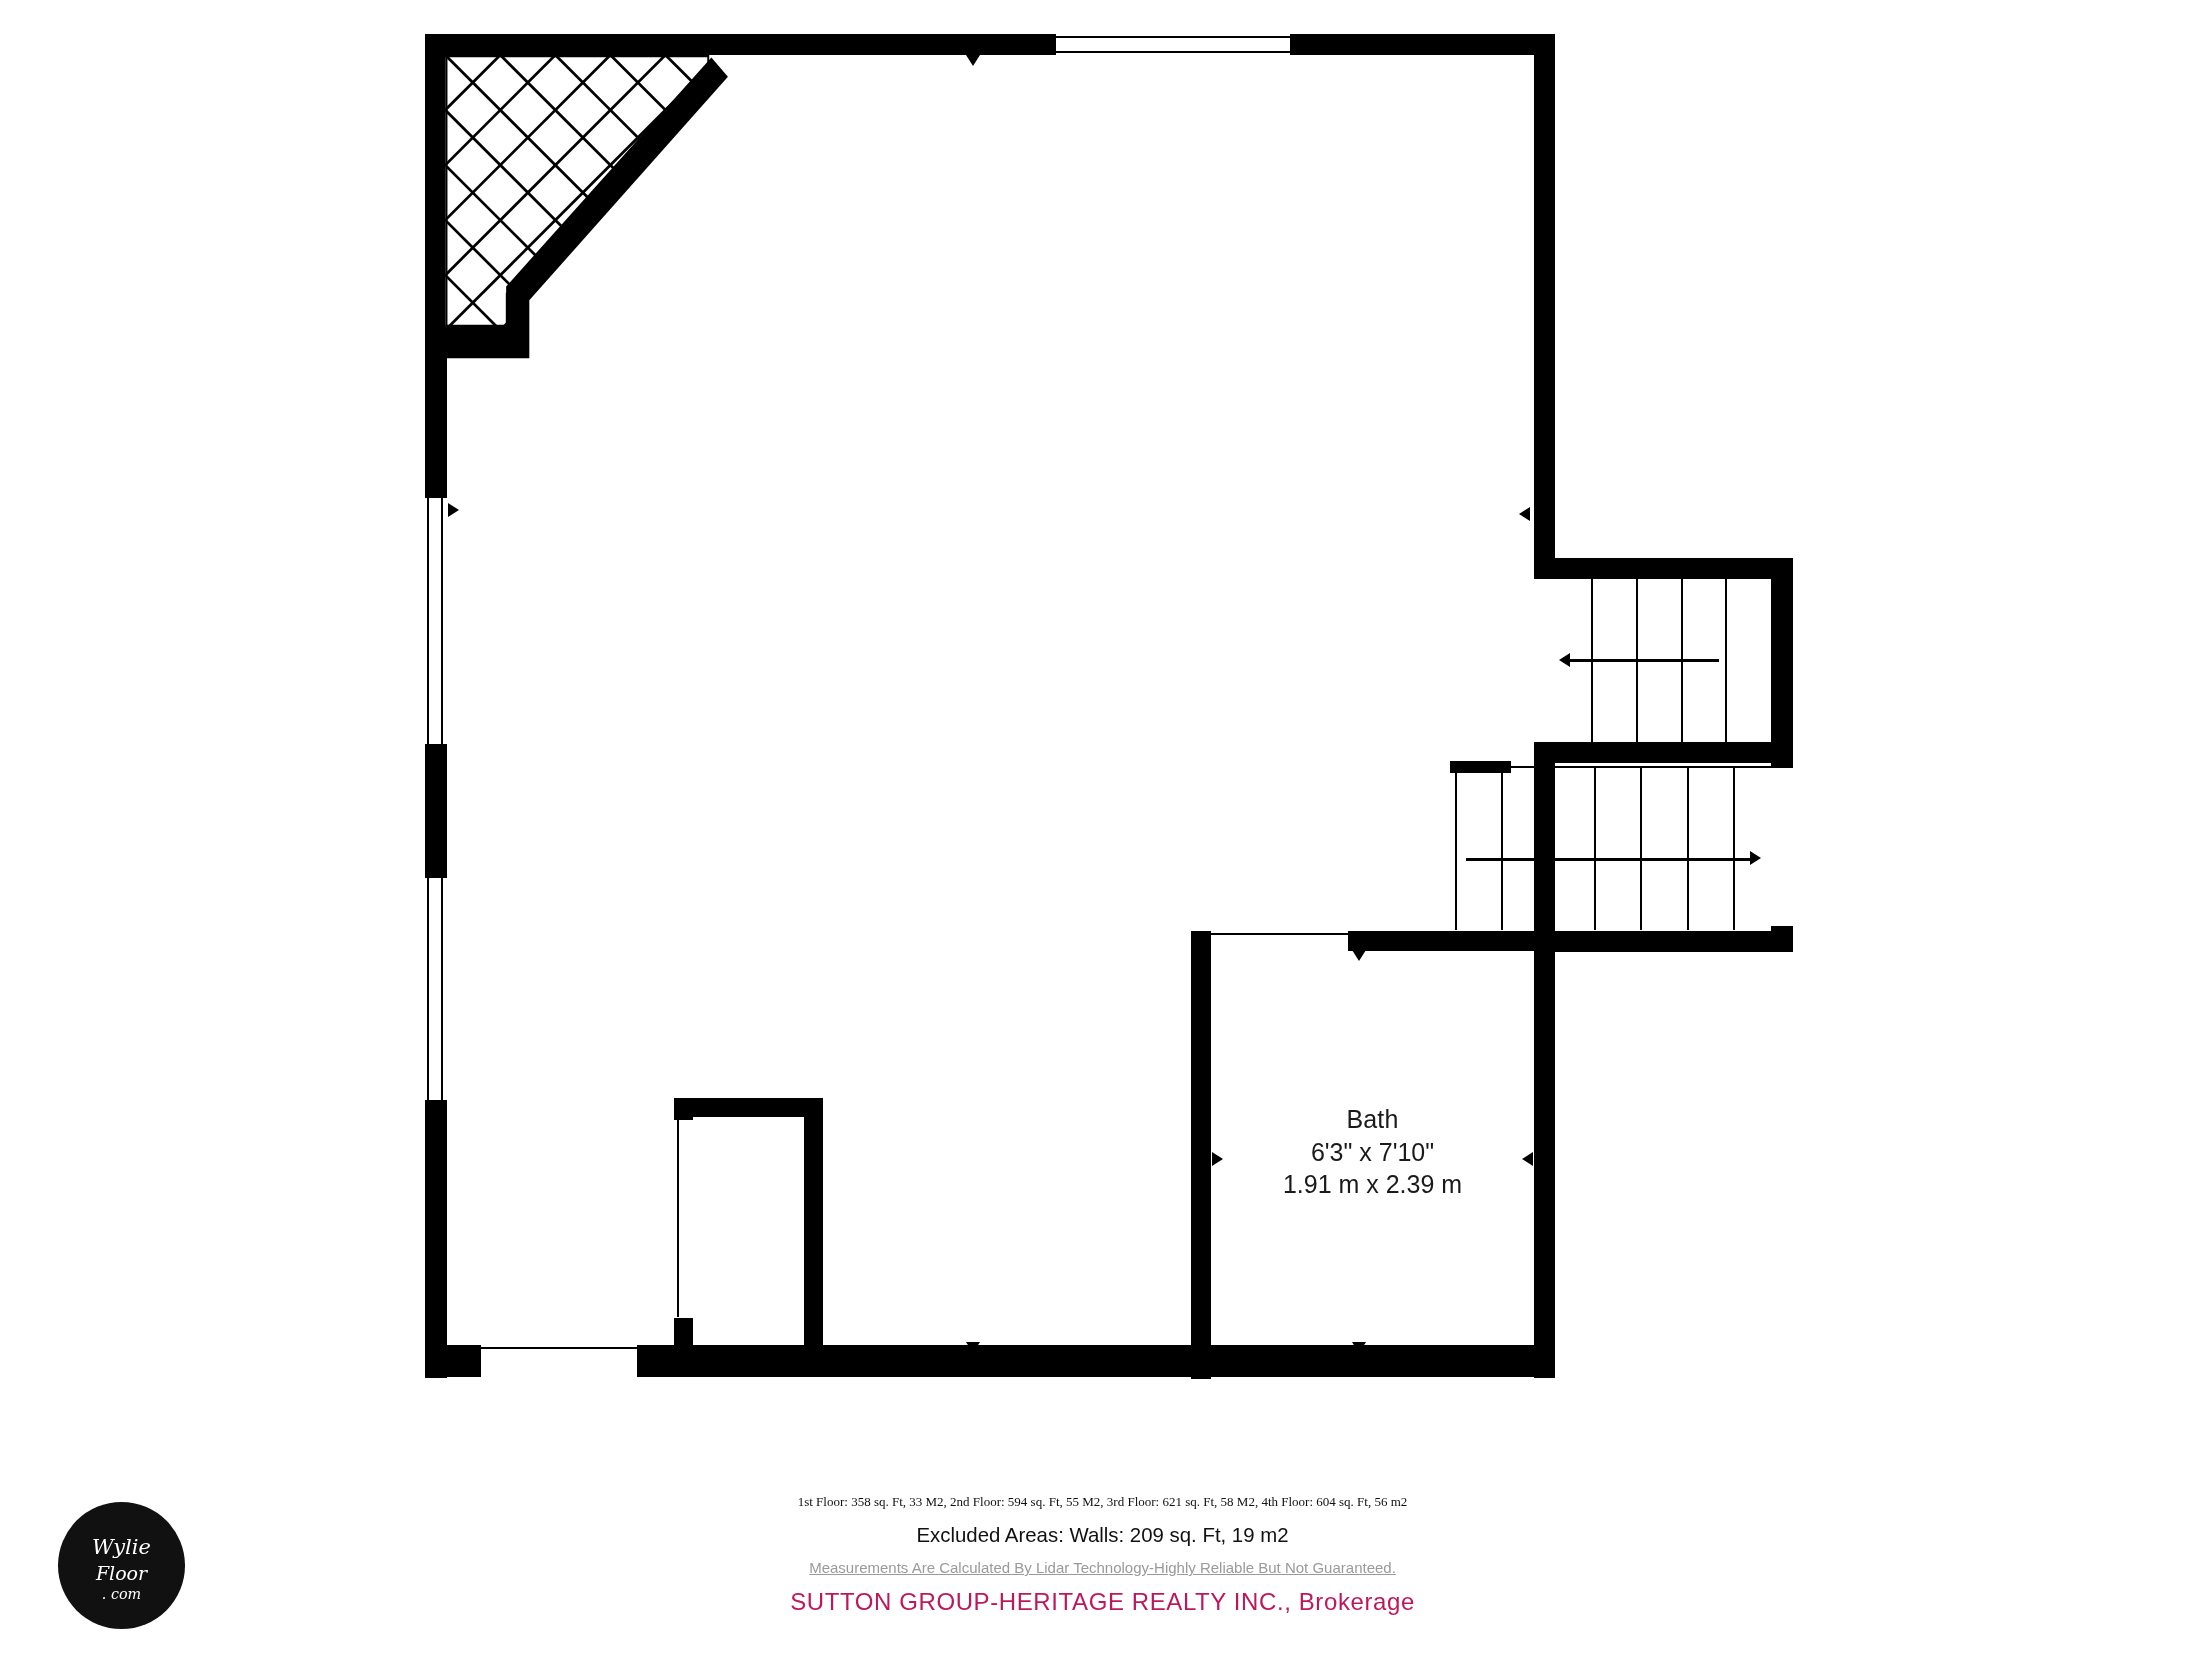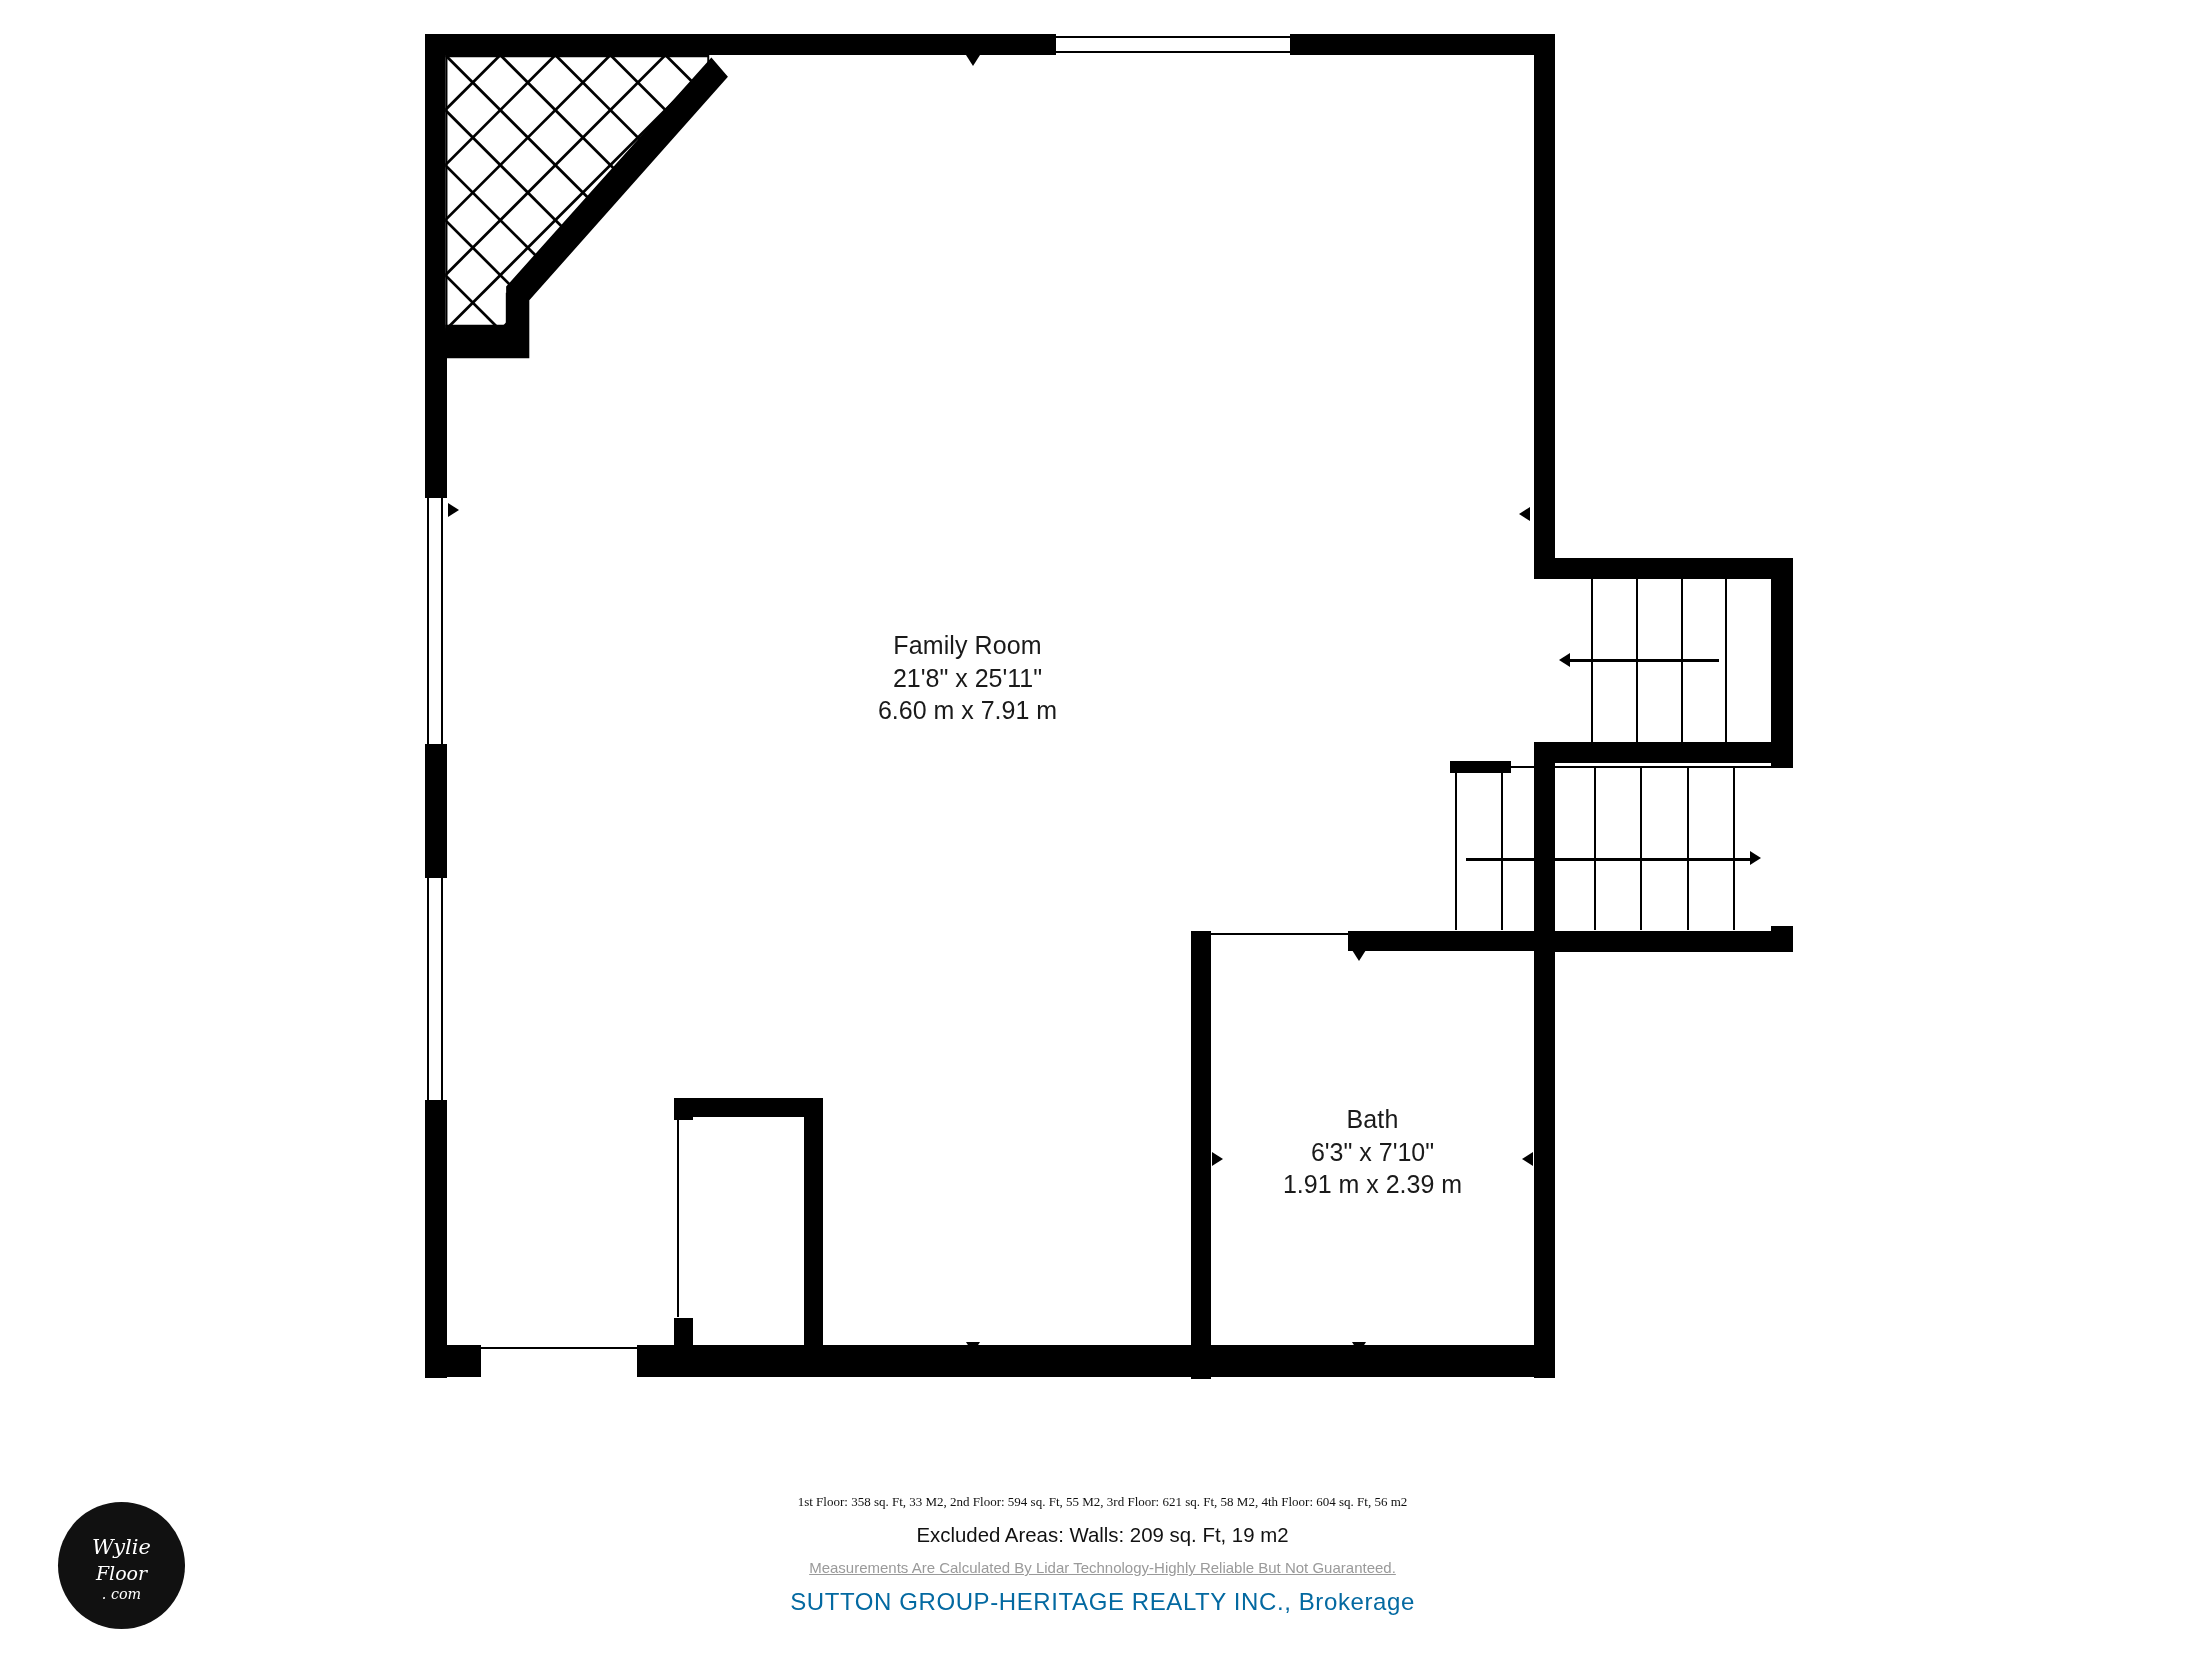--- a/index.html
+++ b/index.html
@@ -122,21 +122,21 @@
   }
 
   
   #brokerage {
     position: absolute;
     left: 0;
     top: 1588px;
     width: 2205px;
     text-align: center;
     font-size: 24px;
-    color: #0369a1;
+    color: #be185d;
     letter-spacing: 0.6px;
   }
 
   
   #logo {
     position: absolute;
     left: 58px;
     top: 1502px;
     width: 127px;
     height: 127px;
@@ -333,25 +333,20 @@
 
   <div class="arrow arrow-down" style="left:966px; top:55px;"></div>
   <div class="arrow arrow-right" style="left:448px; top:503px;"></div>
   <div class="arrow arrow-left" style="left:1519px; top:507px;"></div>
   <div class="arrow arrow-down" style="left:1352px; top:950px;"></div>
   <div class="arrow arrow-right" style="left:1212px; top:1152px;"></div>
   <div class="arrow arrow-left" style="left:1522px; top:1152px;"></div>
   <div class="arrow arrow-down" style="left:966px; top:1342px;"></div>
   <div class="arrow arrow-down" style="left:1352px; top:1342px;"></div>
 
-  <div class="room-label" style="left:623px; top:629px; width:689px;">
-    <div class="room-name">Family Room</div>
-    <div class="room-dim">21'8" x 25'11"</div>
-    <div class="room-dim">6.60 m x 7.91 m</div>
-  </div>
 
   <div class="room-label" style="left:1086px; top:1103px; width:573px;">
     <div class="room-name">Bath</div>
     <div class="room-dim">6'3" x 7'10"</div>
     <div class="room-dim">1.91 m x 2.39 m</div>
   </div>
 
 </div>
 
 <div id="footer">

